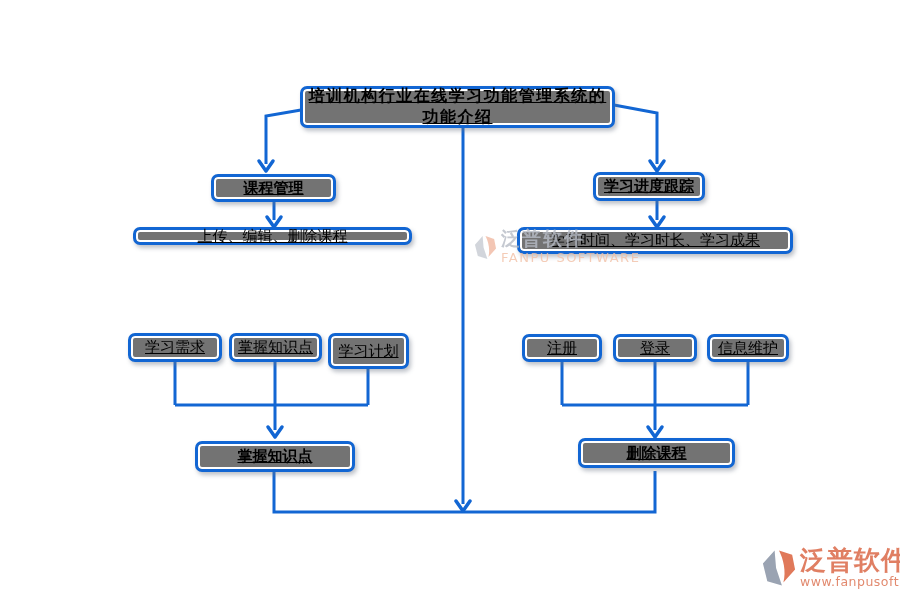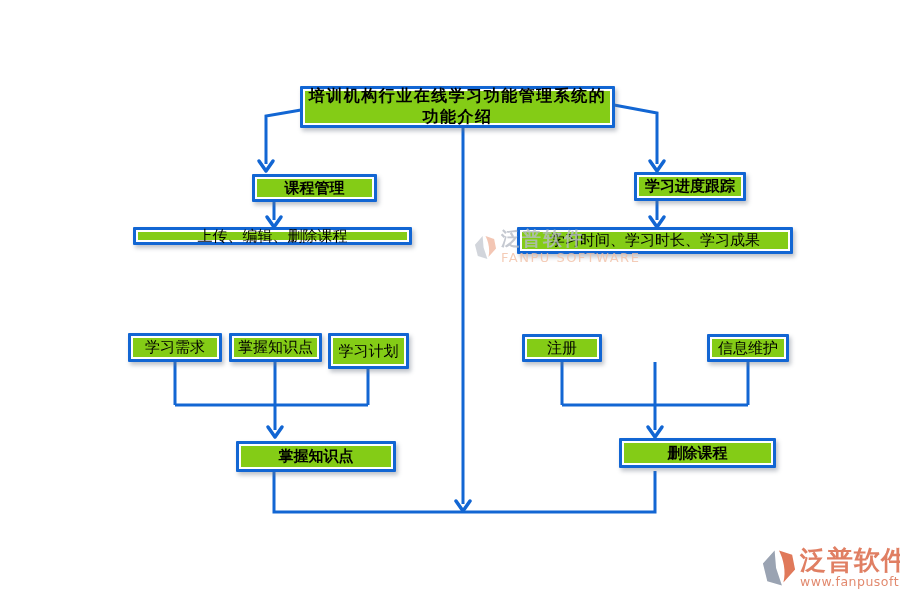--- a/index.html
+++ b/index.html
@@ -3,27 +3,28 @@
 <meta charset="utf-8">
 <style>
   html,body{margin:0;padding:0;background:#ffffff;}
   #canvas{
     position:relative;width:900px;height:600px;background:#ffffff;overflow:hidden;
     font-family:"DejaVu Sans","Liberation Sans",sans-serif;
   }
   #connectors{position:absolute;left:0;top:0;z-index:1;}
   .node{
     position:absolute;box-sizing:border-box;z-index:2;
-    border:3px solid #1266d3;border-radius:1px;background:#84cc16;
+    border:3px solid #1266d3;border-radius:7px;background:#737373;
     box-shadow:inset 0 0 0 2px #ffffff, 2px 3px 4px rgba(110,120,135,0.45);
     display:flex;align-items:center;justify-content:center;
     color:#000;font-size:15px;line-height:1.25;text-align:center;
     white-space:nowrap;
+    text-decoration:underline;
   }
-  .node.bold{font-weight:bold;margin-left:41px;}
+  .node.bold{font-weight:bold;}
   .node.title{
     font-weight:bold;font-size:16px;letter-spacing:1.5px;
     white-space:normal;line-height:1.3;padding:0;
   }
   .wm{position:absolute;z-index:3;pointer-events:none;display:flex;align-items:center;padding-left:12px;}
   .wm-center{left:462px;top:229px;opacity:0.8;}
   .wm-center .wm-text{margin-left:4px;}
   .wm-center .wm-brand{font-size:19px;font-weight:bold;color:#b7bcc6;letter-spacing:2px;line-height:1;}
   .wm-center .wm-caption{font-size:13px;color:#f2c0a6;letter-spacing:1.5px;margin-top:2px;}
   .wm-corner{left:749px;top:547px;}
@@ -78,20 +79,21 @@
   <div class="node bold" style="left:593px;top:172px;width:112px;height:29px;">学习进度跟踪</div>
 
   <div class="node" style="left:229px;top:333px;width:93px;height:29px;">掌握知识点</div>
 
   <div class="node" style="left:128px;top:333px;width:94px;height:29px;">学习需求</div>
 
   <div class="node" style="left:328px;top:333px;width:81px;height:36px;">学习计划</div>
 
   <div class="node" style="left:522px;top:334px;width:80px;height:28px;">注册</div>
 
+  <div class="node" style="left:613px;top:334px;width:84px;height:28px;">登录</div>
 
   <div class="node" style="left:707px;top:334px;width:82px;height:28px;">信息维护</div>
 
   <div class="node bold" style="left:195px;top:441px;width:160px;height:31px;">掌握知识点</div>
 
   <div class="node bold" style="left:578px;top:438px;width:157px;height:30px;">删除课程</div>
 
   <div class="wm wm-center">
     <svg class="wm-logo" width="23" height="27" viewBox="0 0 24 26" aria-hidden="true" opacity="0.65">
       <path d="M9,1 L1,10 L4,22 L14,25 L10,13 Z" fill="#a9b0bb"></path>

